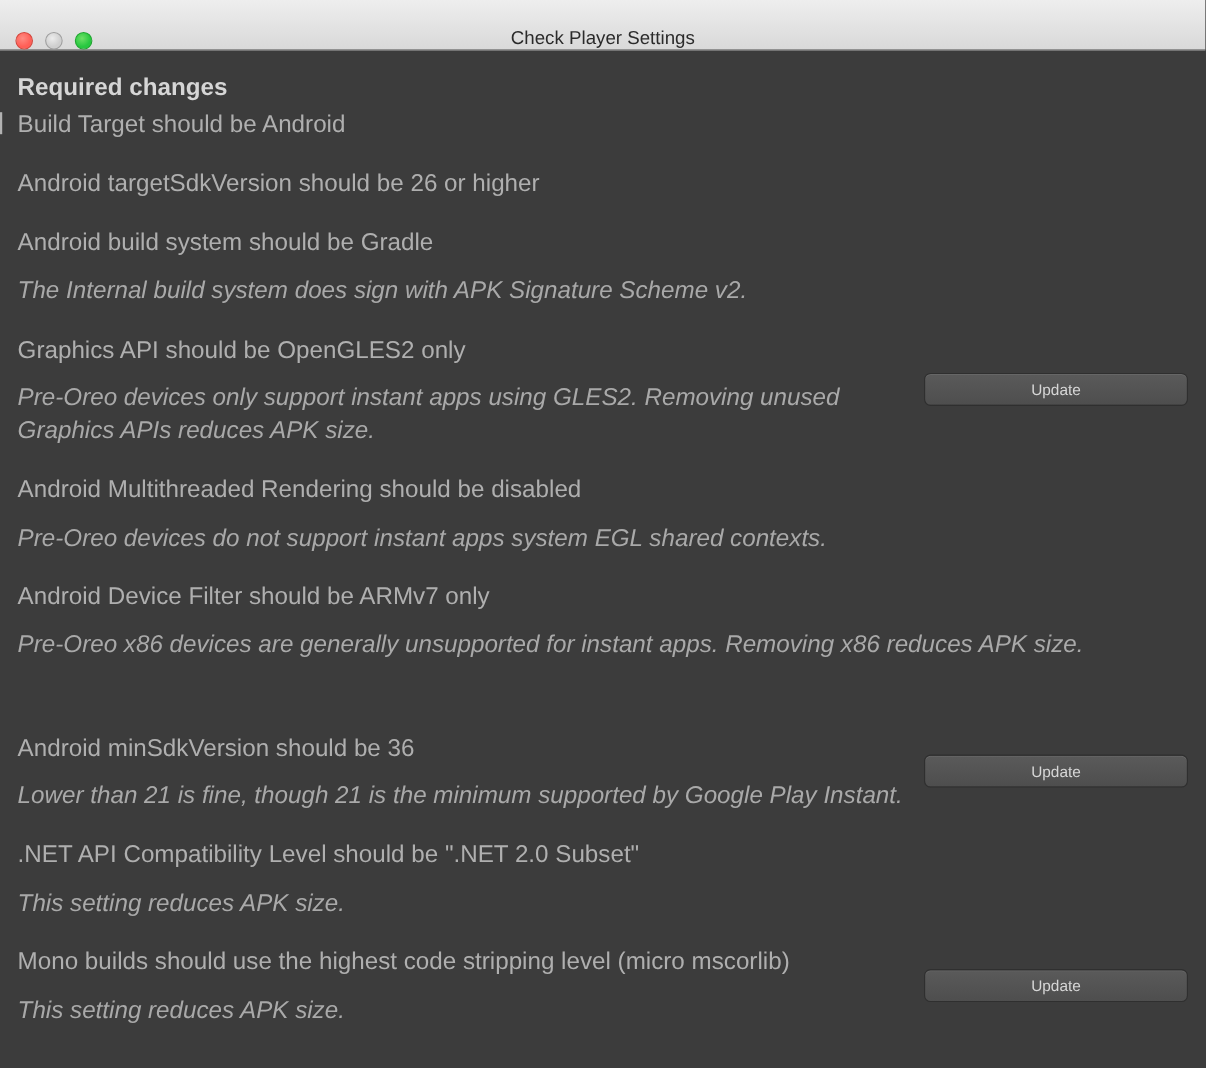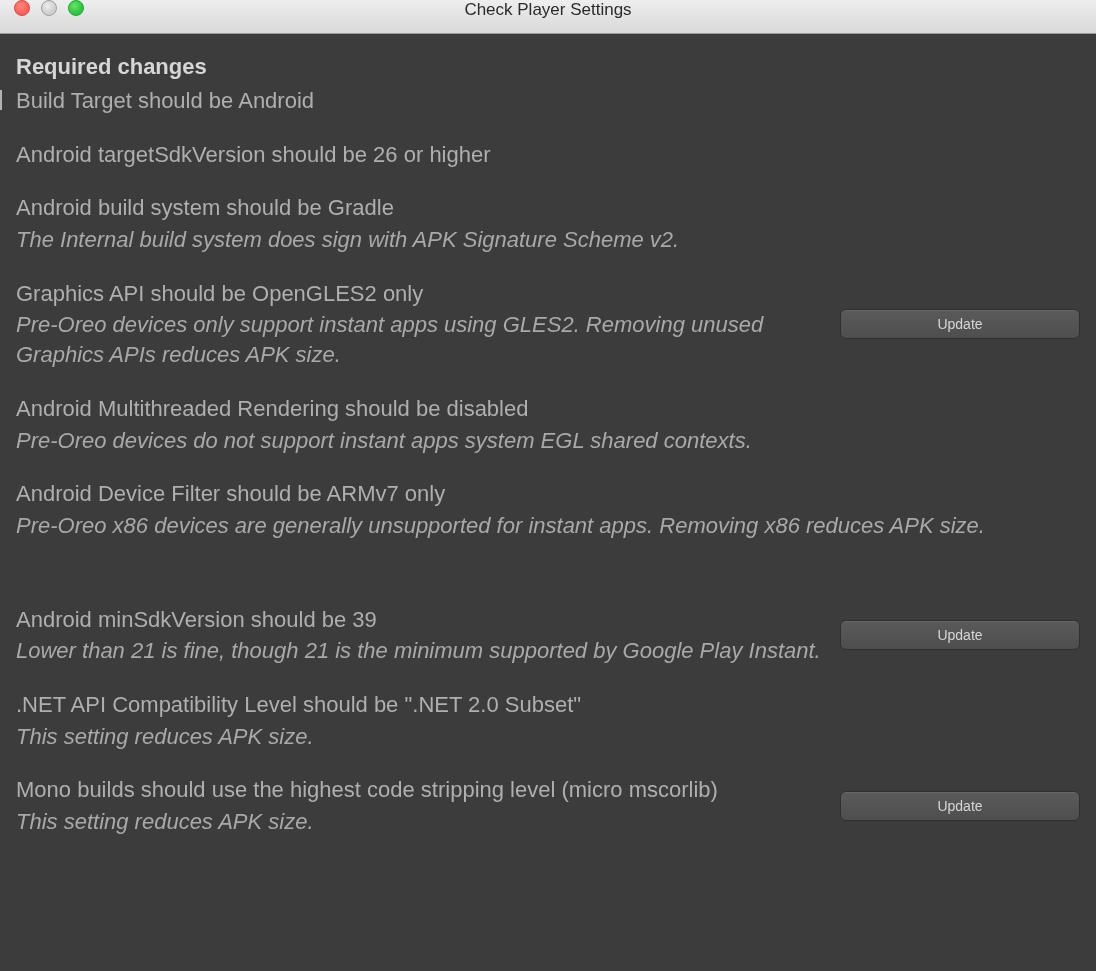--- a/index.html
+++ b/index.html
@@ -8,24 +8,24 @@
       box-sizing: border-box;
     }
     body {
       width: 1096px;
       height: 971px;
       background: #3c3c3c;
       font-family: "Lucida Grande", "Helvetica Neue", Arial, sans-serif;
       overflow: hidden;
     }
     .titlebar {
-      height: 34px;
+      height: 46px;
       background: linear-gradient(to bottom, #eeeeee, #d9d9d9);
       display: flex;
-      align-items: flex-start;
+      align-items: flex-end;
       position: relative;
       border-bottom: 1px solid #9a9a9a;
     }
     .traffic-lights {
       display: flex;
       gap: 11px;
       margin-left: 14px;
     }
     .traffic-light {
       width: 16px;
@@ -87,21 +87,21 @@
       top: 4px;
       width: 2px;
       height: 20px;
       background: #b2b2b2;
     }
     .item-desc {
       font-size: 22px;
       font-style: italic;
       color: #a9a9a9;
       line-height: 1.35;
-      margin-top: 2px;
+      margin-top: 14px;
     }
     .update-btn {
       width: 240px;
       height: 30px;
       background: linear-gradient(to bottom, #5a5a5a, #4e4e4e);
       border: 1px solid #2f2f2f;
       border-radius: 6px;
       color: #d6d6d6;
       font-size: 14px;
       cursor: pointer;
@@ -177,21 +177,21 @@
       <div class="item-title">Android Device Filter should be ARMv7 only</div>
       <div class="item-desc">Pre-Oreo x86 devices are generally unsupported for instant apps. Removing x86 reduces APK size.</div>
     </div>
   </div>
 
   <div class="spacer-large"></div>
 
 
   <div class="item">
     <div class="item-text">
-      <div class="item-title">Android minSdkVersion should be 39</div>
+      <div class="item-title">Android minSdkVersion should be 36</div>
       <div class="item-desc">Lower than 21 is fine, though 21 is the minimum supported by Google Play Instant.</div>
     </div>
     <button class="update-btn">Update</button>
   </div>
 
   <div class="item">
     <div class="item-text no-btn-pad">
       <div class="item-title">.NET API Compatibility Level should be ".NET 2.0 Subset"</div>
       <div class="item-desc">This setting reduces APK size.</div>
     </div>

